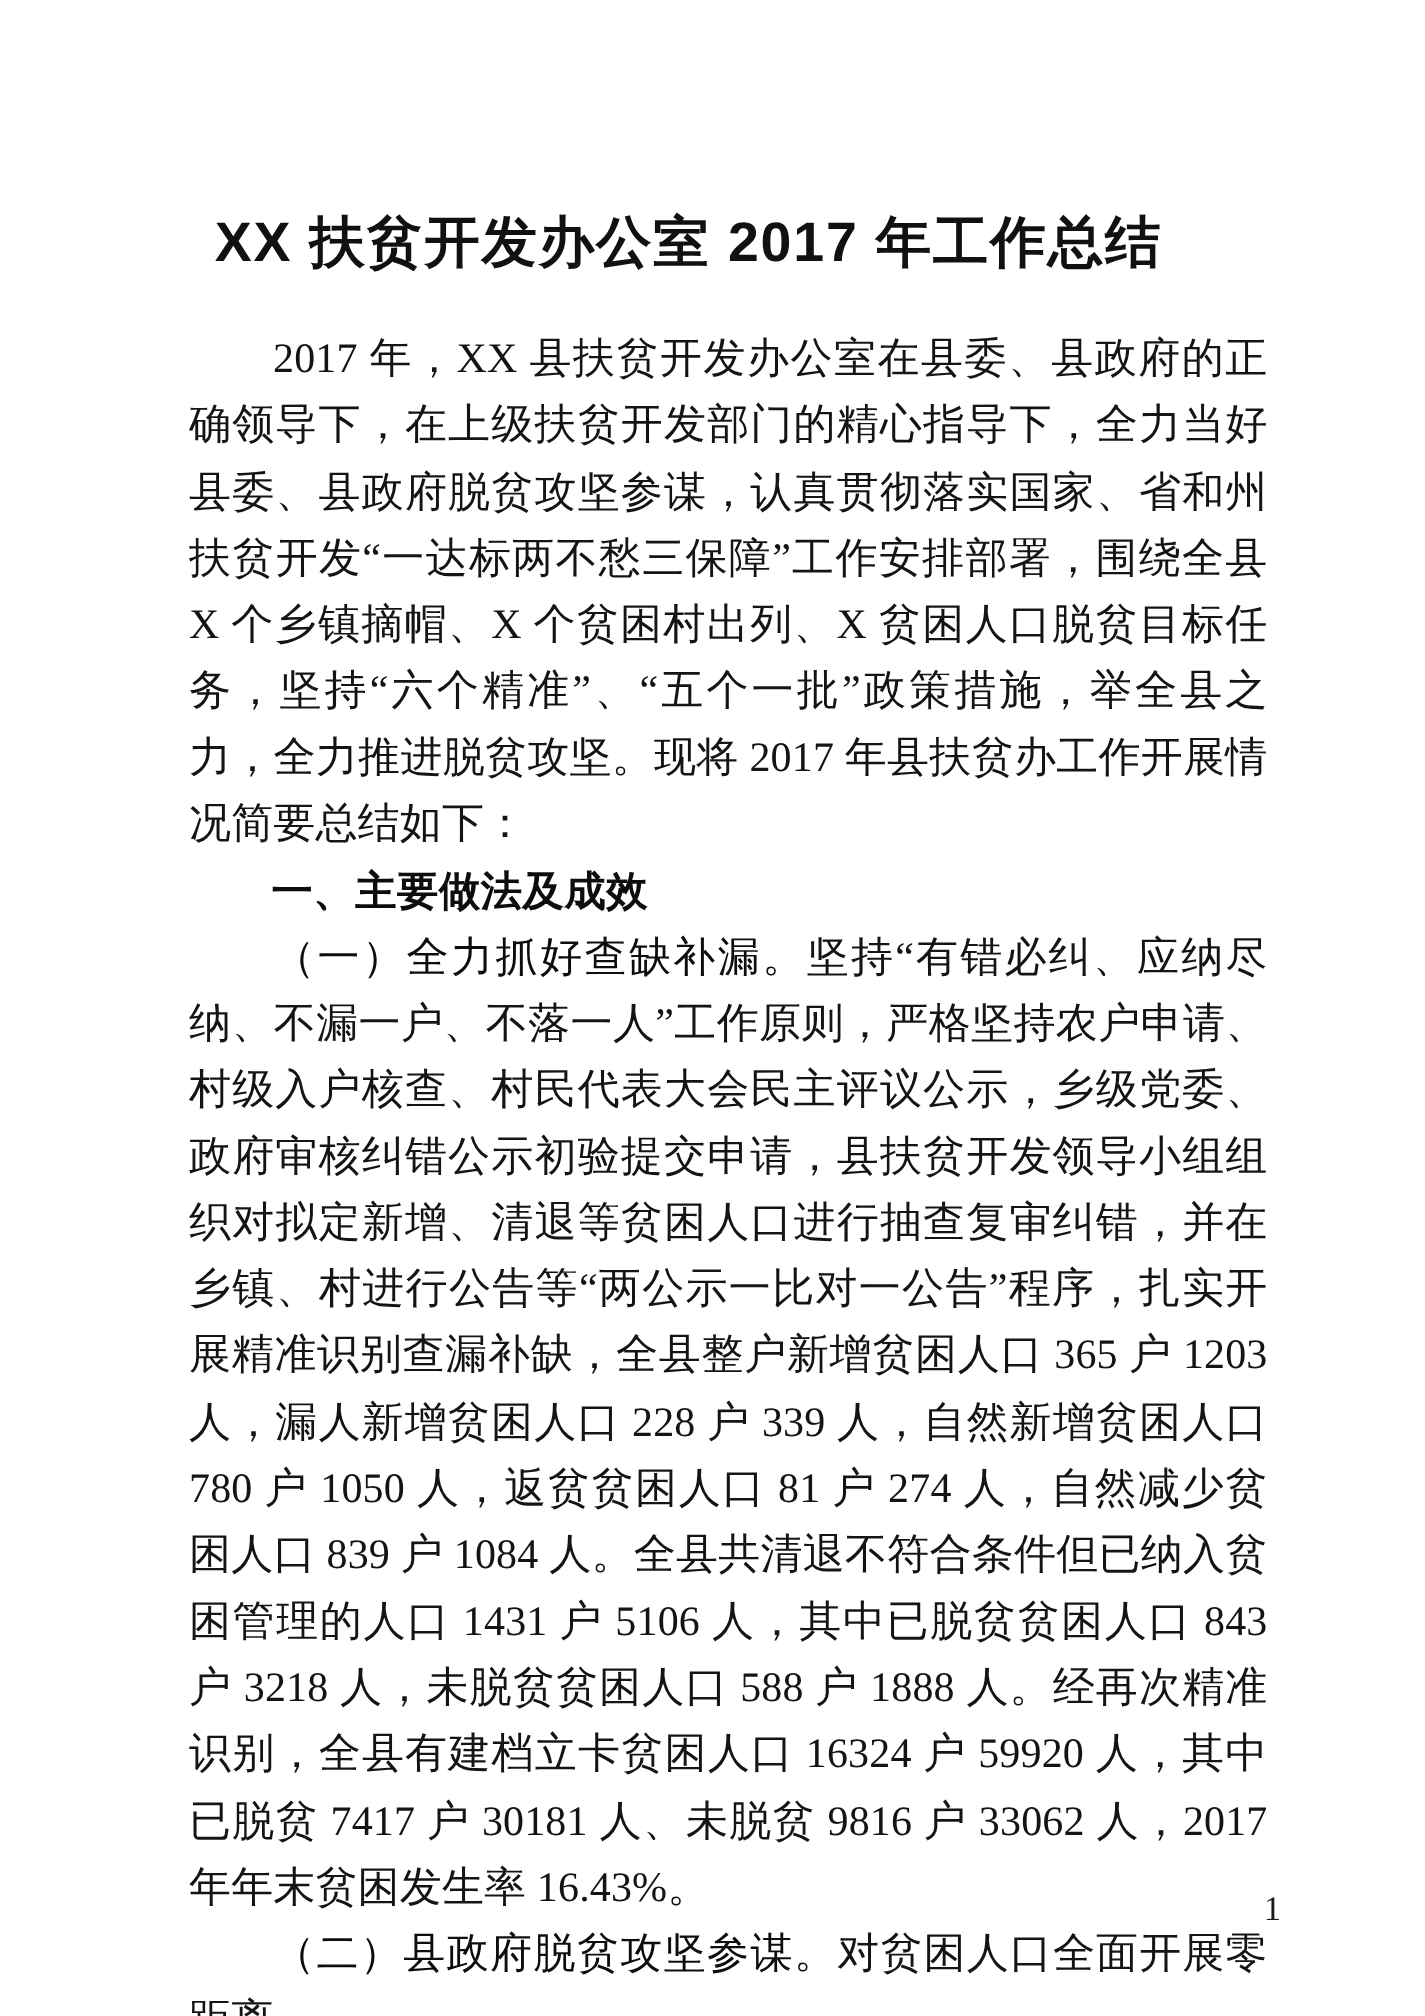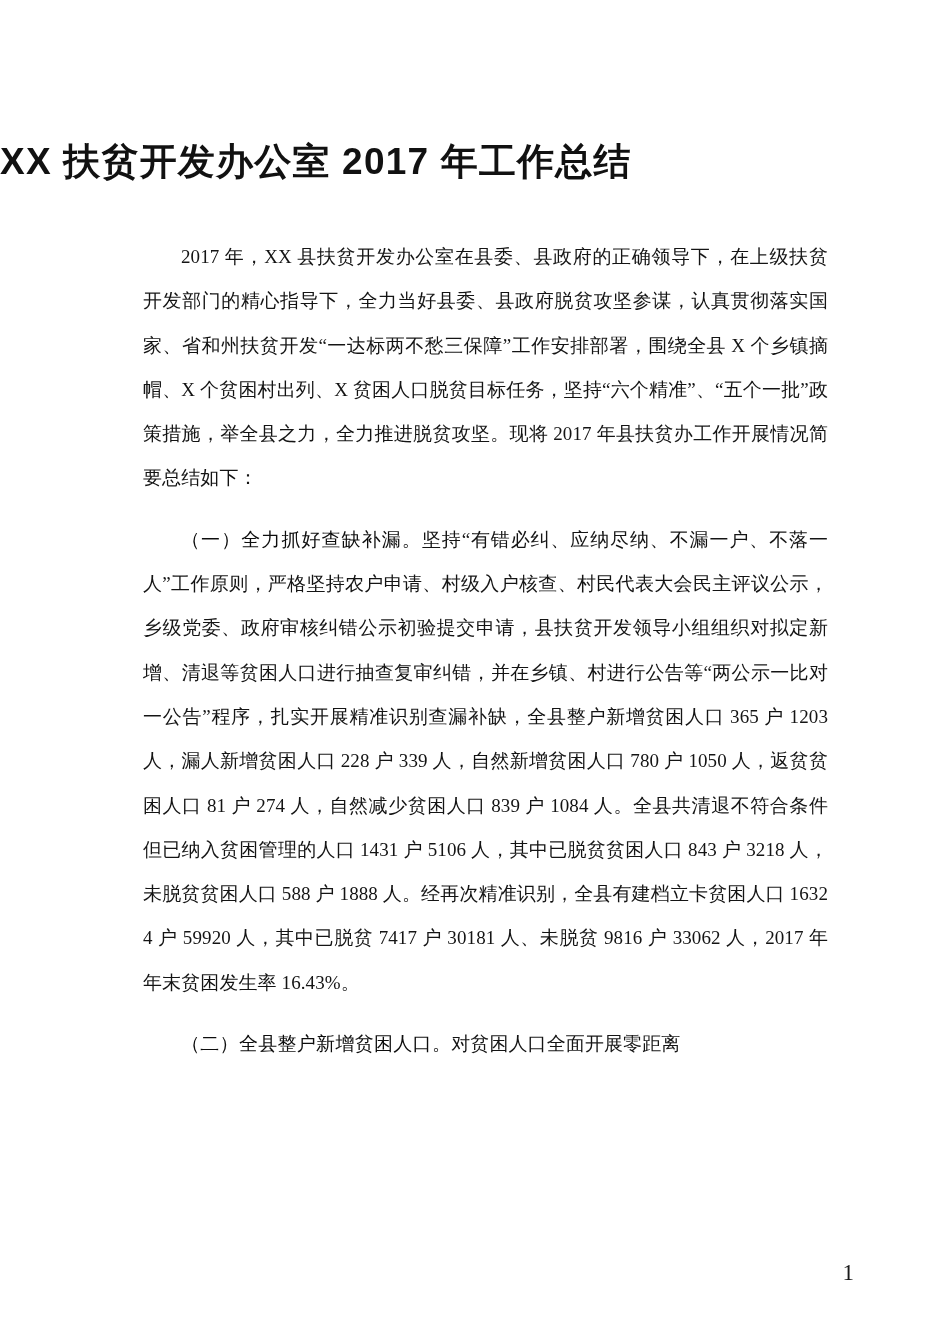--- a/index.html
+++ b/index.html
@@ -15,45 +15,47 @@
     overflow: hidden;
     box-sizing: border-box;
   }
 
   
   .doc-title {
     position: absolute;
     left: 0;
     top: 112px;
     width: 822px;
+    text-align: center;
     font-family: "Liberation Sans", "DejaVu Sans", sans-serif;
     font-weight: 700;
     font-size: 37px;
     letter-spacing: 1.2px;
     color: #111111;
     white-space: nowrap;
+    padding-left: 48px;
   }
 
   
   .body-block {
     position: absolute;
     left: 126px;
     top: 218px;
     width: 719px;
   }
 
   .para {
     font-family: "Liberation Serif", "DejaVu Serif", serif;
-    font-size: 19px;
+    font-size: 28px;
     line-height: 44.3px;
     color: #141414;
     text-align: justify;
     text-align-last: left;
     text-justify: inter-character;
-    margin: 17px;
+    margin: 0;
     letter-spacing: 0.1px;
     word-break: break-all;
   }
   .para + .para { margin-top: 0; }
 
   .indent { text-indent: 2em; }
 
   
   .h-sect {
     font-family: "Liberation Sans", "DejaVu Sans", sans-serif;
@@ -88,26 +90,27 @@
 <body>
 
 <div class="page">
 
   <h1 class="doc-title">XX 扶贫开发办公室 2017 年工作总结</h1>
 
   <div class="body-block">
 
     <p class="para indent">2017 年，XX 县扶贫开发办公室在县委、县政府的正确领导下，在上级扶贫开发部门的精心指导下，全力当好县委、县政府脱贫攻坚参谋，认真贯彻落实国家、省和州扶贫开发“一达标两不愁三保障”工作安排部署，围绕全县 X 个乡镇摘帽、X 个贫困村出列、X 贫困人口脱贫目标任务，坚持“六个精准”、“五个一批”政策措施，举全县之力，全力推进脱贫攻坚。现将 2017 年县扶贫办工作开展情况简要总结如下：</p>
 
+    <p class="h-sect">一、主要做法及成效</p>
 
     <p class="para indent">
       <span class="lead">（一）全力抓好查缺补漏。</span><span>坚持“有错必纠、应纳尽纳、不漏一户、不落一人”工作原则，严格坚持农户申请、村级入户核查、村民代表大会民主评议公示，乡级党委、政府审核纠错公示初验提交申请，县扶贫开发领导小组组织对拟定新增、清退等贫困人口进行抽查复审纠错，并在乡镇、村进行公告等“两公示一比对一公告”程序，扎实开展精准识别查漏补缺，全县整户新增贫困人口 365 户 1203 人，漏人新增贫困人口 228 户 339 人，自然新增贫困人口 780 户 1050 人，返贫贫困人口 81 户 274 人，自然减少贫困人口 839 户 1084 人。全县共清退不符合条件但已纳入贫困管理的人口 1431 户 5106 人，其中已脱贫贫困人口 843 户 3218 人，未脱贫贫困人口 588 户 1888 人。经再次精准识别，全县有建档立卡贫困人口 16324 户 59920 人，其中已脱贫 7417 户 30181 人、未脱贫 9816 户 33062 人，2017 年年末贫困发生率 16.43%。</span>
     </p>
 
     <p class="para indent">
-      <span class="lead">（二）全县整户新增贫困人口。</span><span>对贫困人口全面开展零距离</span>
+      <span class="lead">（二）县政府脱贫攻坚参谋。</span><span>对贫困人口全面开展零距离</span>
     </p>
 
   </div>
 
   <div class="page-number">1</div>
 
 </div>
 
 </body></html>

